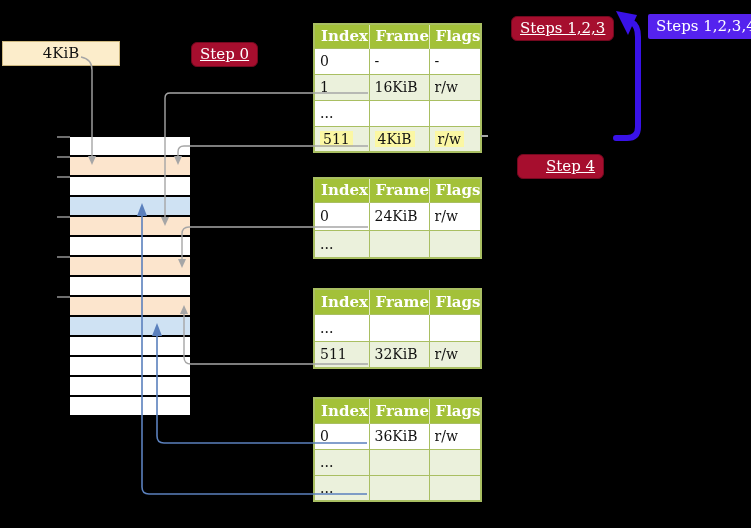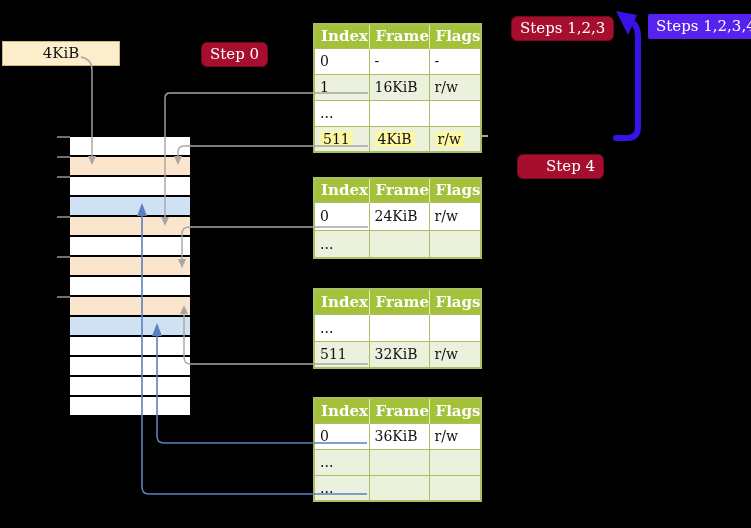--- a/index.html
+++ b/index.html
@@ -7,23 +7,23 @@
           font-family:"DejaVu Serif","Liberation Serif",serif;}
 
   
   .framelabel{position:absolute;left:2px;top:41px;width:116px;height:23px;
     background:#fcedcb;border:1px solid #cdb77e;color:#111;
     font-size:15px;text-align:center;line-height:23px;}
 
   
   .badge{position:absolute;color:#fff;font-size:15px;line-height:18px;
     padding:2px 8px 3px;white-space:nowrap;z-index:6;}
-  .badge.red{background:#a60e2e;border:1px solid #73081f;border-radius:6px;}
+  .badge.red{background:#a60e2e;border:1px solid #73081f;border-radius:6px;text-decoration:underline;}
   .badge.blue{background:#5522ee;border-radius:2px;padding:3px 8px 4px;}
-  #b-step0{left:201px;top:42px;text-align:center;}
+  #b-step0{left:191px;top:42px;text-align:center;}
   #b-steps123{left:511px;top:16px;}
   #b-steps1234{left:648px;top:14px;}
   #b-step4{left:517px;top:154px;padding-left:28px;}
 
   
   .memcol{position:absolute;left:70px;top:137px;width:120px;z-index:1;}
   .mrow{height:18px;border-bottom:2px solid #000;}
   .mrow.white{background:#ffffff;}
   .mrow.orange{background:#fce5cd;}
   .mrow.blue{background:#cfe2f3;}

